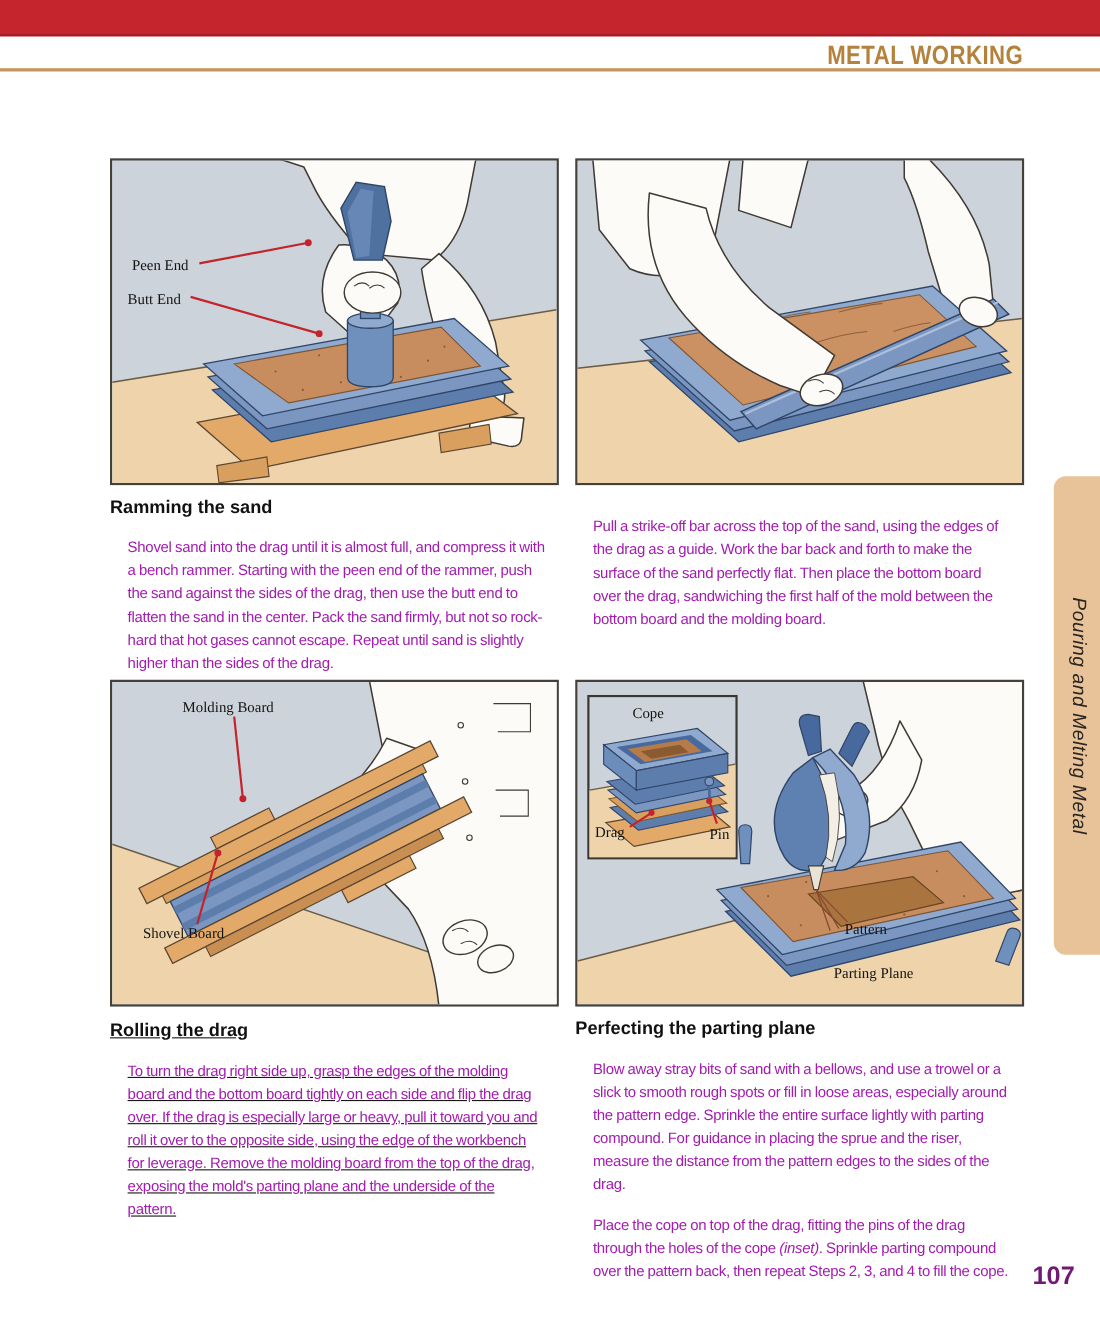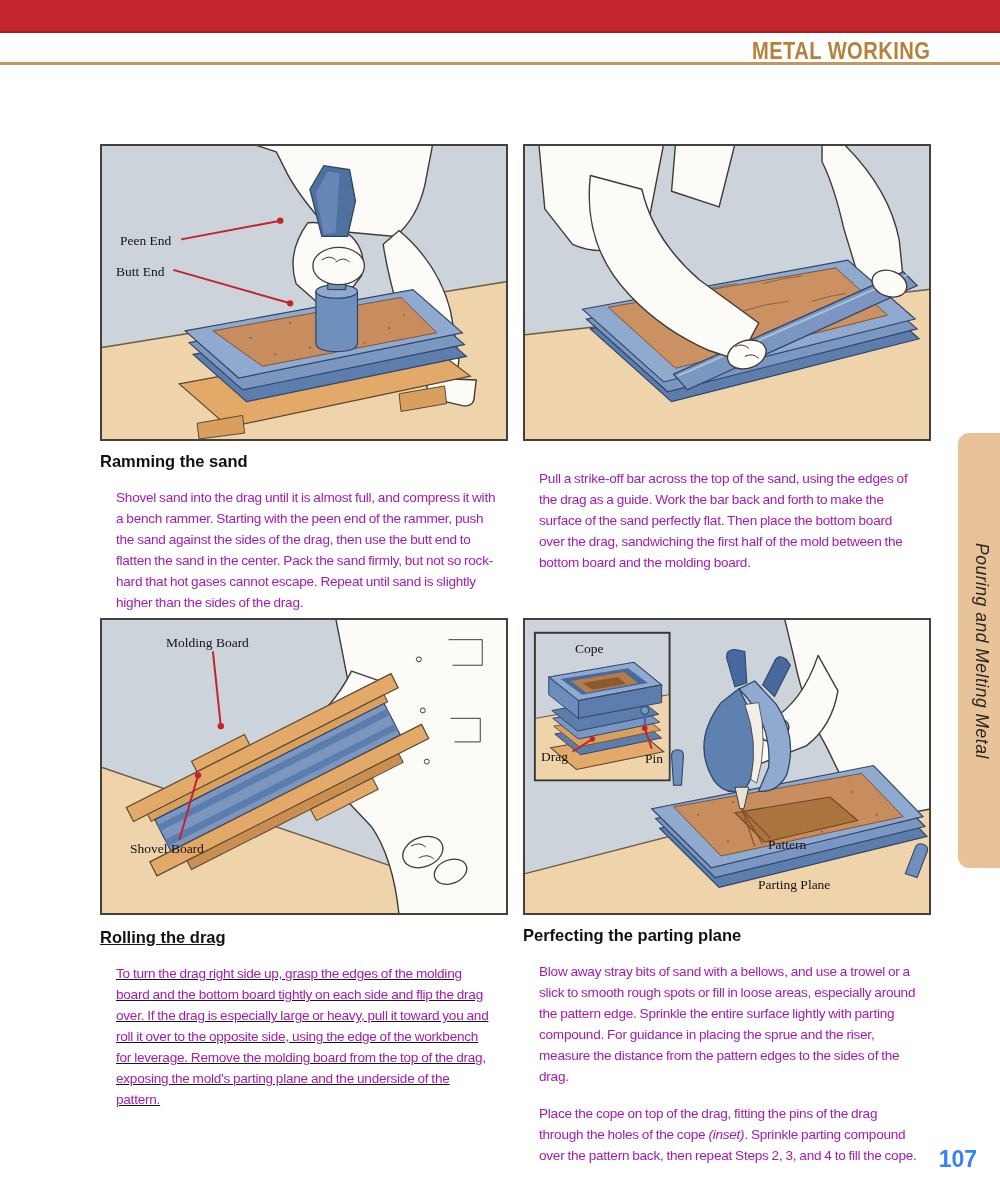--- a/index.html
+++ b/index.html
@@ -27,21 +27,21 @@
   .c4{left:523px;top:926px;}
   .caption h3{margin:0 0 4px 0;font-size:16.5px;font-weight:bold;color:#111;}
   .caption p{margin:16px;font-size:13.6px;line-height:21px;letter-spacing:-0.25px;word-spacing:-0.5px;color:#a21caf;}
   .side-tab{
     position:absolute;left:958px;top:433px;width:46px;height:435px;background:#e8c399;
     border-radius:11px 0 0 11px;display:flex;align-items:center;justify-content:center;
   }
   .side-tab span{
     writing-mode:vertical-rl;font-style:italic;font-size:17.5px;color:#2a2622;letter-spacing:0.5px;white-space:nowrap;
   }
-  .page-num{position:absolute;right:23px;top:1146px;font-size:23px;font-weight:600;color:#3b82f6;}
+  .page-num{position:absolute;right:23px;top:1146px;font-size:23px;font-weight:600;color:#701a75;}
 </style>
 </head>
 <body>
 
 <div class="top-bar"></div>
 <div class="gold-rule"></div>
 <div class="header-title">METAL WORKING</div>
 
 <figure class="panel p1" style="margin:0">
   <svg viewBox="0 0 408 298" preserveAspectRatio="none">

